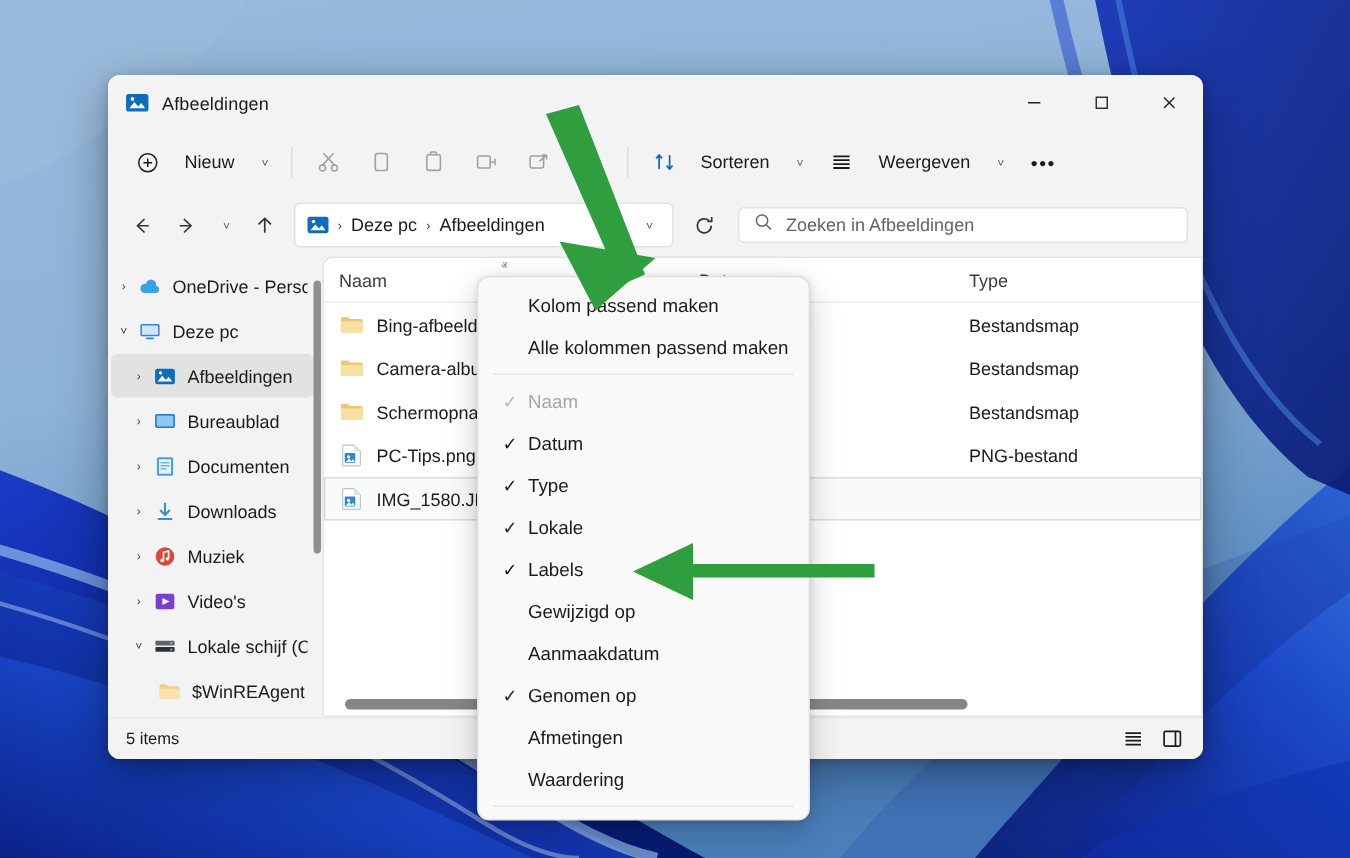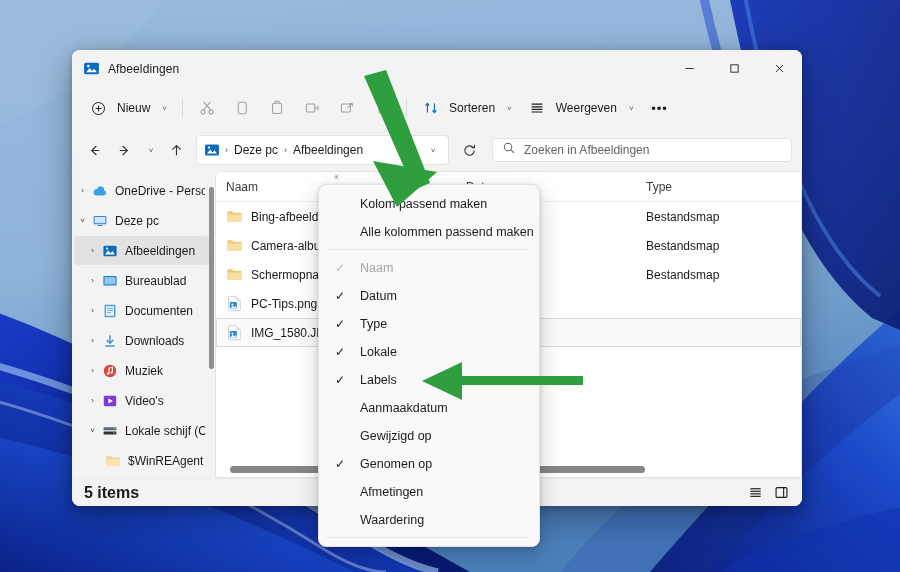--- a/index.html
+++ b/index.html
@@ -49,21 +49,21 @@
   
   .toolbar {
     height: 42px; flex: 0 0 42px;
     display: flex; align-items: center;
     padding: 0 10px;
     background: #f3f3f3;
     gap: 1px;
   }
   .tb-btn {
     height: 30px; border-radius: 4px;
-    display: flex; align-items: center; gap: 10px;
+    display: flex; align-items: center; gap: 16px;
     padding: 0 8px; font-size: 12px; color: #1b1b1b;
   }
   .tb-icon { display: flex; align-items: center; justify-content: center; width: 17px; height: 17px; }
   .tb-icon.dim { opacity: .38; }
   .tb-sep { width: 1px; height: 20px; background: #dcdcdc; margin: 0 6px; }
   .caret { font-size: 8px; color: #555; margin-left: 2px; }
   .tb-icon-btn {
     width: 34px; height: 30px; border-radius: 4px;
     display: flex; align-items: center; justify-content: center;
   }
@@ -186,21 +186,21 @@
   }
 
   
   .statusbar {
     height: 28px; flex: 0 0 28px;
     display: flex; align-items: center;
     background: #f3f3f3;
     padding: 0 8px 0 12px;
     border-top: 1px solid #eaeaea;
   }
-  .status-text { font-size: 16px; color: #1b1b1b; font-weight: bold; }
+  .status-text { font-size: 11px; color: #1b1b1b; }
   .status-sp { flex: 1 1 auto; }
   .viewtog {
     width: 26px; height: 22px; border-radius: 3px;
     display: flex; align-items: center; justify-content: center;
     color: #1b1b1b;
   }
 
   
   #ctxmenu {
     position: absolute;
@@ -217,21 +217,21 @@
     height: 27px; display: flex; align-items: center;
     font-size: 12.5px; color: #1b1b1b;
     padding-left: 5px; margin: 1px 4px; border-radius: 4px;
   }
   .mi.disabled { color: #a6a6a6; }
   .mi-check {
     width: 24px; flex: 0 0 24px; text-align: center;
     font-size: 12px; color: #1b1b1b;
   }
   .mi.disabled .mi-check { color: #b6b6b6; }
-  .mi-label { white-space: nowrap; margin-left: 8px; }
+  .mi-label { white-space: nowrap; }
   .mi-sep { height: 1px; background: #e6e6e6; margin: 4px 10px; }
 
   
   #arrows { position: absolute; inset: 0; pointer-events: none; z-index: 60; }
 </style>
 </head>
 <body>
 
 <div id="wallpaper">
   <svg class="wp-svg" viewBox="0 0 900 572" preserveAspectRatio="none">
@@ -663,20 +663,21 @@
                 <path d="M3 1.6 h6.4 L13.4 5.6 V14 a.7 .7 0 0 1 -.7 .7 H3 a.7 .7 0 0 1 -.7 -.7 V2.3 a.7 .7 0 0 1 .7 -.7 Z" fill="#ffffff" stroke="#b9c6d2" stroke-width=".75"></path>
                 <path d="M9.4 1.6 L13.4 5.6 H9.4 Z" fill="#dae4ee"></path>
                 <rect x="3.6" y="6.6" width="6.6" height="6.2" rx=".7" fill="#2f86d6"></rect>
                 <circle cx="6" cy="9" r="1" fill="#fff"></circle>
                 <path d="M4.2 12.4 L6.3 10 L7.8 11.6 L8.8 10.4 L9.9 12.4 Z" fill="#fff"></path>
               </svg>
             </span>
             <span>PC-Tips.png</span>
           </div>
           <div class="cell c-date">023 11:06</div>
+          <div class="cell c-type">PNG-bestand</div>
         </div>
 
         <div class="row selected-outline">
           <div class="cell c-name">
             <span class="fileicon">
               <svg viewBox="0 0 16 16" width="17" height="17">
                 <path d="M3 1.6 h6.4 L13.4 5.6 V14 a.7 .7 0 0 1 -.7 .7 H3 a.7 .7 0 0 1 -.7 -.7 V2.3 a.7 .7 0 0 1 .7 -.7 Z" fill="#ffffff" stroke="#b9c6d2" stroke-width=".75"></path>
                 <path d="M9.4 1.6 L13.4 5.6 H9.4 Z" fill="#dae4ee"></path>
                 <rect x="3.6" y="6.6" width="6.6" height="6.2" rx=".7" fill="#2f86d6"></rect>
                 <circle cx="6" cy="9" r="1" fill="#fff"></circle>
@@ -744,25 +745,25 @@
   <div class="mi">
     <span class="mi-check">✓</span>
     <span class="mi-label">Lokale</span>
   </div>
   <div class="mi">
     <span class="mi-check">✓</span>
     <span class="mi-label">Labels</span>
   </div>
   <div class="mi">
     <span class="mi-check"></span>
+    <span class="mi-label">Gewijzigd op</span>
+  </div>
+  <div class="mi">
+    <span class="mi-check"></span>
     <span class="mi-label">Aanmaakdatum</span>
-  </div>
-  <div class="mi">
-    <span class="mi-check"></span>
-    <span class="mi-label">Gewijzigd op</span>
   </div>
   <div class="mi">
     <span class="mi-check">✓</span>
     <span class="mi-label">Genomen op</span>
   </div>
   <div class="mi">
     <span class="mi-check"></span>
     <span class="mi-label">Afmetingen</span>
   </div>
   <div class="mi">

